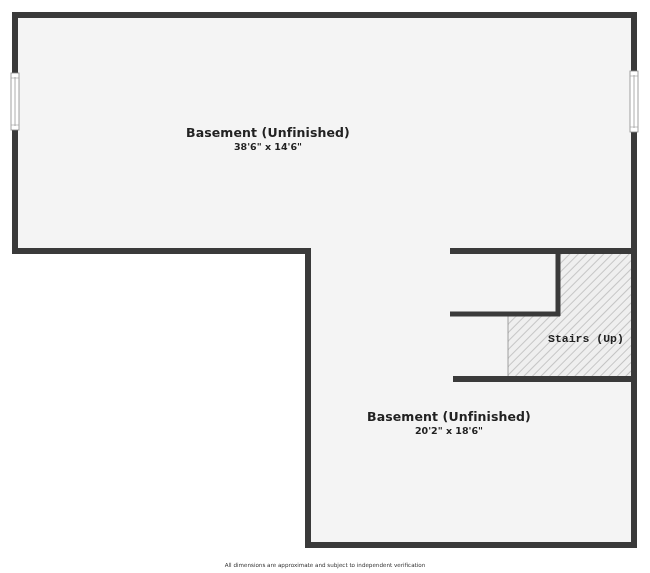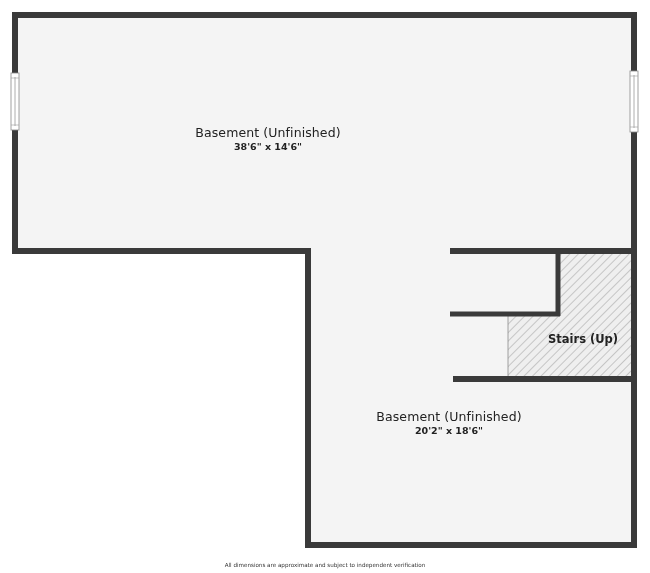--- a/index.html
+++ b/index.html
@@ -21,34 +21,35 @@
     }
     .room-label {
       position: absolute;
       text-align: center;
       color: #222222;
       transform: translateX(-50%);
       white-space: nowrap;
     }
     .room-name {
       font-size: 12.5px;
-      font-weight: normal;
+      font-weight: bold;
       letter-spacing: 0.1px;
     }
     .room-dim {
       font-size: 9.5px;
       font-weight: bold;
       margin-top: 1px;
     }
     .stairs-label {
       position: absolute;
       font-size: 11.5px;
       font-weight: bold;
       color: #222222;
       white-space: nowrap;
+      font-family: Liberation Mono, monospace;
     }
     .footer {
       position: absolute;
       left: 0;
       width: 650px;
       top: 562px;
       text-align: center;
       font-size: 5.6px;
       color: #333333;
     }

